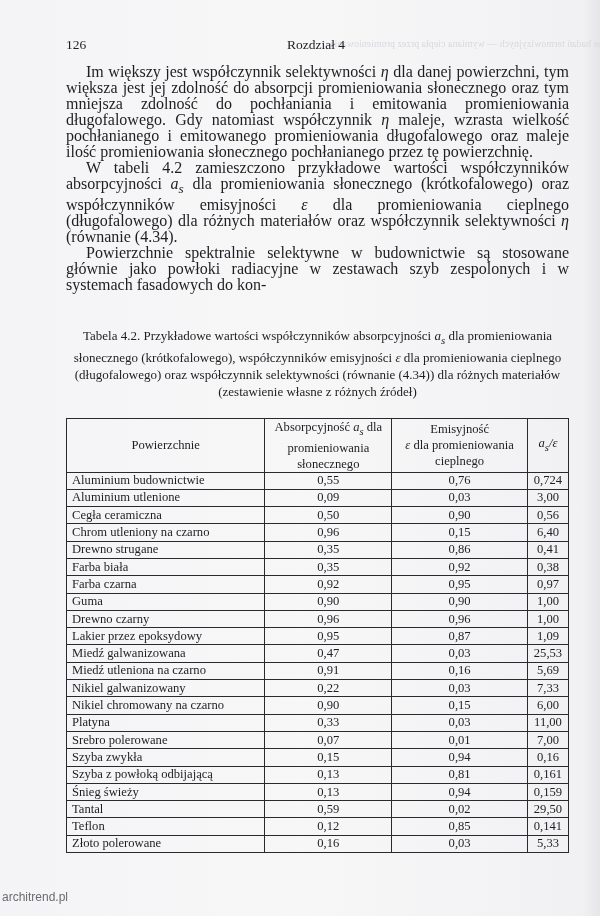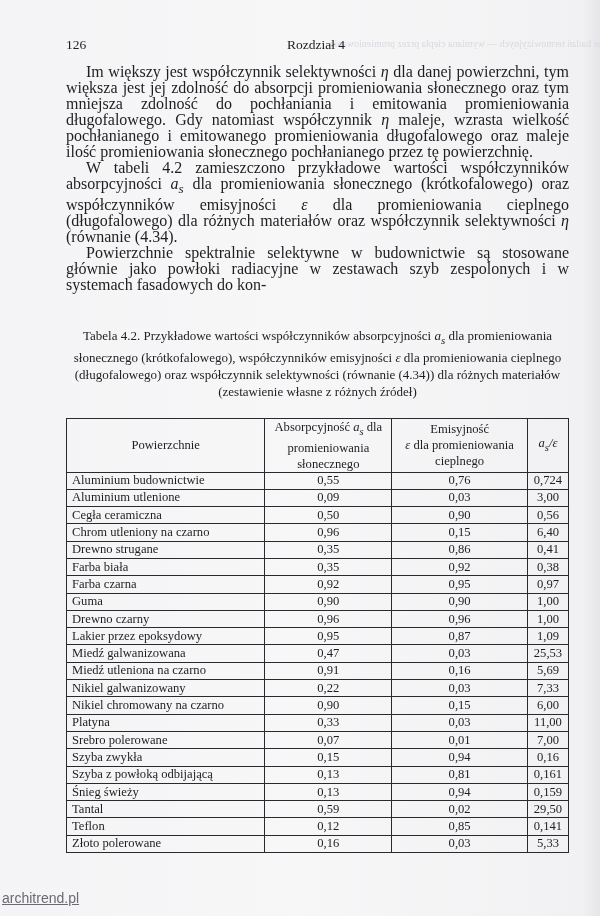--- a/index.html
+++ b/index.html
@@ -19,21 +19,21 @@
   .body-text p + p { margin-top: 0; }
   .caption { position: absolute; left: 60px; width: 515px; top: 327px; font-size: 13px; line-height: 17px; text-align: center; }
   i.sym { font-style: italic; }
   table.data { position: absolute; left: 66px; top: 418px; width: 503px; border-collapse: collapse; font-size: 12.6px; }
   table.data th, table.data td { border: 1px solid #2a2a2e; padding: 0 5px; }
   table.data th { font-weight: normal; text-align: center; line-height: 16px; height: 41px; vertical-align: middle; }
   table.data td { height: 16.3px; line-height: 15px; text-align: center; }
   table.data td.name { text-align: left; padding-left: 5px; }
   table.data { border: 1.6px solid #2a2a2e; }
   col.c1 { width: 199px; } col.c2 { width: 127px; } col.c3 { width: 136px; } col.c4 { width: 41px; }
-  .watermark { position: absolute; left: 2px; top: 890px; font-family: "Liberation Sans", "DejaVu Sans", sans-serif; font-size: 14px; color: #6a6a70; text-decoration: underline; }
+  .watermark { position: absolute; left: 2px; top: 890px; font-family: "Liberation Sans", "DejaVu Sans", sans-serif; font-size: 12px; color: #6a6a70; }
 </style>
 </head>
 <body>
 
 <div class="page">
 
   <div class="ghost">Podstawy teoretyczne badań termowizyjnych — wymiana ciepła przez promieniowanie</div>
 
   <div class="running-head">
     <span class="page-number">126</span>

